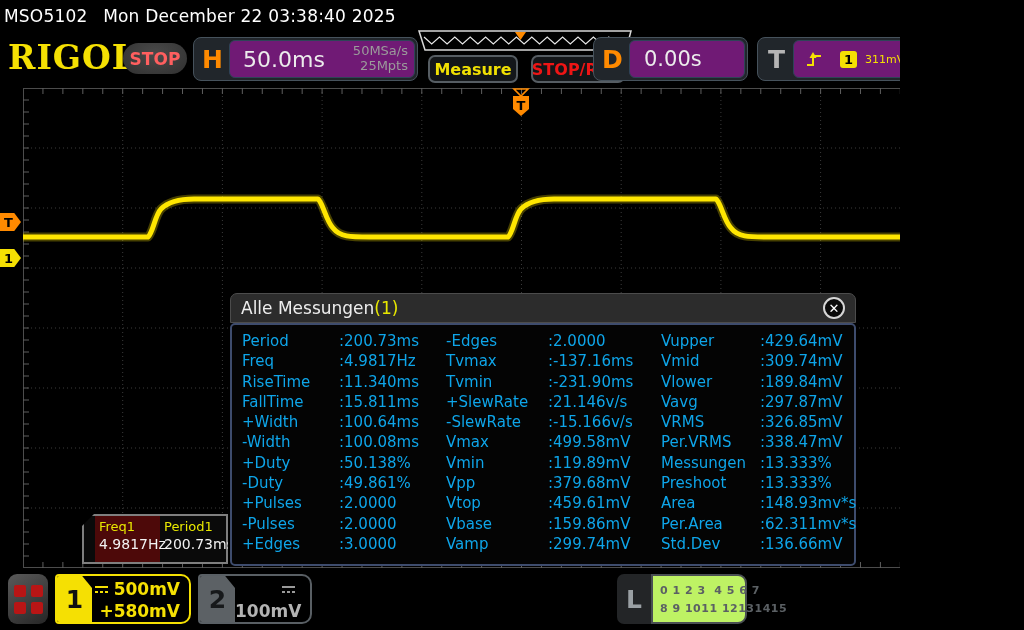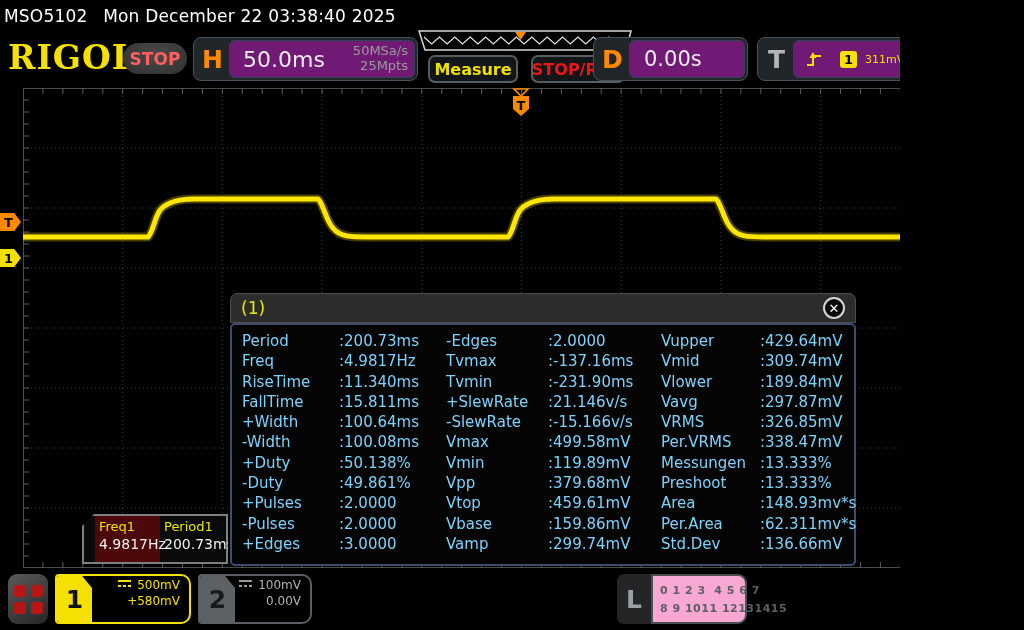--- a/index.html
+++ b/index.html
@@ -63,21 +63,21 @@
                   color:#ededed; font-size:17px; }
   #panel-count { color:#e8e800; }
   #panel-close { margin-left:auto; width:22px; height:22px; border-radius:50%;
                  border:2px solid #d6d6d6; background:#0a0a0a; color:#fff;
                  font-size:13px; font-weight:bold; display:flex; align-items:center;
                  justify-content:center; }
   #panel-body { position:absolute; left:0; top:30px; right:0; bottom:0;
                 background:#040404; border:2px solid #3e4c6d; border-radius:5px;
                 padding:7px 0 0 10px; }
   #meas-grid { display:grid; grid-template-columns:97px 107px 102px 113px 99px auto;
-               grid-auto-rows:20.3px; font-size:15px; color:#7dd3fc; }
+               grid-auto-rows:20.3px; font-size:15px; color:#0ea5e9; }
   #meas-grid div { white-space:nowrap; }
 
   
   #chips { left:82px; top:514px; width:146px; height:50px; background:#0a0a0a;
            border:2px solid #7f7f7f; display:flex;
            clip-path:polygon(12px 0, 100% 0, 100% 100%, 0 100%, 0 12px); }
   .chip { padding:3px 2px 0 4px; }
   .chip .lbl { color:#e8e800; font-size:13px; margin-bottom:2px; }
   .chip .val { color:#f2f2f2; font-size:14px; }
   #chip-freq { width:65px; margin-left:11px; background:#4d0909; }
@@ -90,29 +90,29 @@
               gap:5px; align-content:center; justify-content:center; }
   #grid-btn i { background:#b81515; border-radius:2px; }
   .ch-block { top:574px; height:50px; display:flex; border-radius:4px 10px 10px 4px; overflow:hidden; }
   #ch1 { left:55px; width:136px; border:2px solid #f5e003; background:#000; }
   #ch2 { left:198px; width:114px; border:2px solid #595f64; background:#000; }
   .ch-tab { width:35px; font-size:25px; font-weight:bold; display:flex;
             align-items:center; justify-content:center; flex:none;
             clip-path:polygon(0 0, 72% 0, 100% 26%, 100% 100%, 0 100%); }
   #ch1 .ch-tab { background:#f5e003; color:#111; }
   #ch2 .ch-tab { background:#5c6165; color:#17191b; }
-  .ch-vals { flex:1; text-align:right; padding:2px 9px 0 0; font-size:12px; line-height:1.3; }
+  .ch-vals { flex:1; text-align:right; padding:2px 9px 0 0; font-size:17px; line-height:1.3;font-weight:bold; }
   #ch1 .ch-vals { color:#f5e003; }
   #ch2 .ch-vals { color:#b3b3b3; }
   .coup-icon { display:inline-block; vertical-align:1px; margin-right:5px; }
 
   #l-block { left:617px; top:574px; height:50px; display:flex; }
   #l-tab { width:34px; background:#232527; color:#9aa0a4; font-size:25px; font-weight:bold;
            display:flex; align-items:center; justify-content:center; border-radius:7px 0 0 7px; }
-  #l-body { width:96px; background:#f9a8d4; border:2px solid #4a4f53; border-radius:0 9px 9px 0;
+  #l-body { width:96px; background:#bef264; border:2px solid #4a4f53; border-radius:0 9px 9px 0;
             color:#5b6064; font-size:11px; font-weight:bold; padding:6px 0 0 7px;
             line-height:1.65; white-space:pre; letter-spacing:0.5px; }
 
   #status-usb { left:928px; top:584px; }
   #status-spk { left:947px; top:589px; }
   #status-time { left:973px; top:585px; color:#e2e2e2; font-size:20px; }
 </style>
 </head>
 <body>
 
@@ -435,20 +435,21 @@
           <div>:62.311mv*s</div>
           <div>+Edges</div>
           <div>:3.0000</div>
           <div>Vamp</div>
           <div>:299.74mV</div>
           <div>Std.Dev</div>
           <div>:136.66mV</div>
         </div>
     </div>
     <div id="panel-header">
+      <span>Alle Messungen</span>
       <span id="panel-count">(1)</span>
       <div id="panel-close">✕</div>
     </div>
   </div>
 
   <div id="chips" class="abs">
     <div id="chip-freq" class="chip">
       <div class="lbl">Freq1</div>
       <div class="val">4.9817Hz</div>
     </div>

